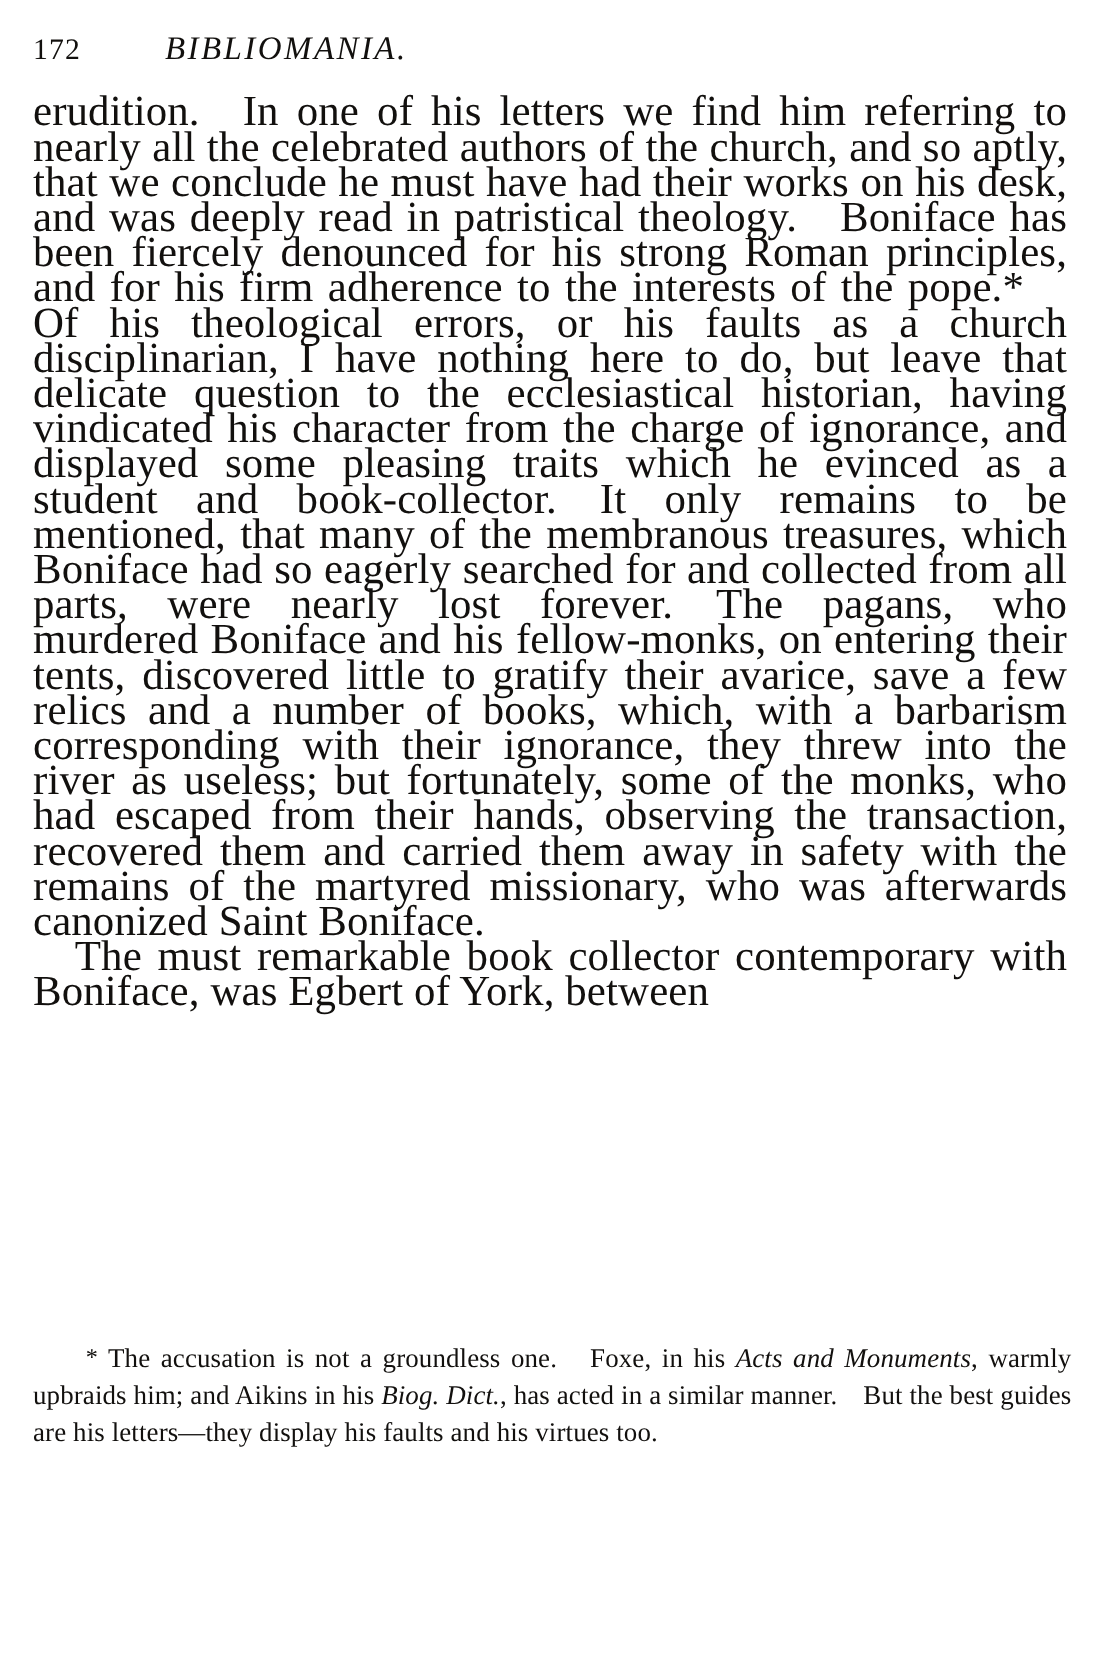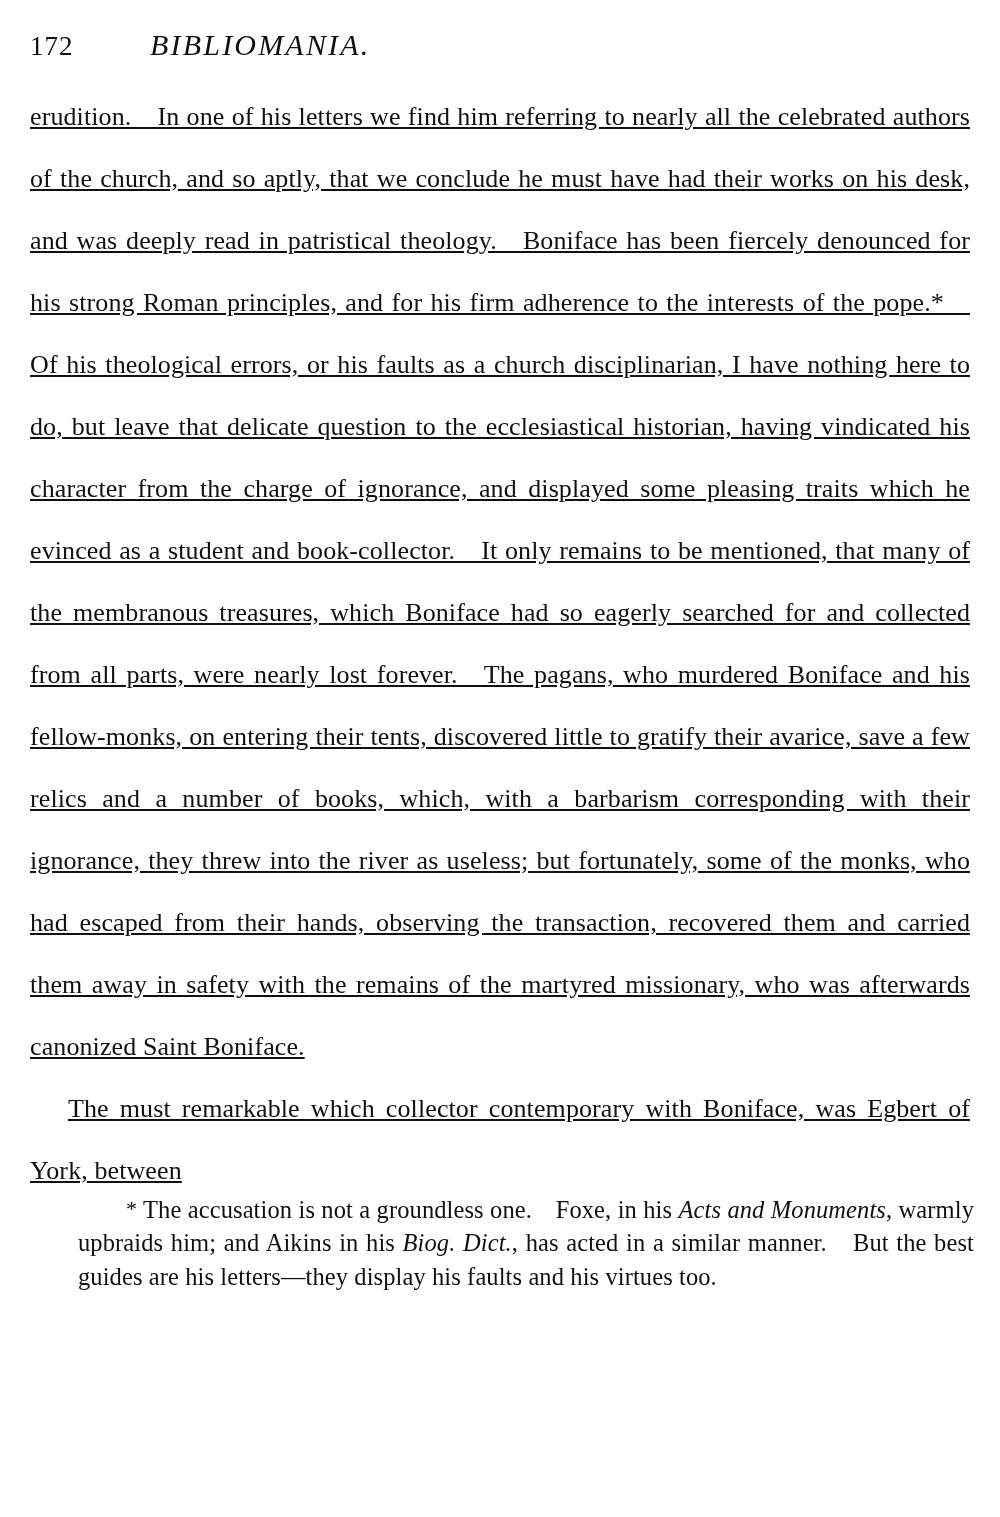--- a/index.html
+++ b/index.html
@@ -40,46 +40,44 @@
   .head-title {
     flex: 1;
     text-align: left;
     font-style: italic;
     font-size: 30px;
     letter-spacing: 2.2px;
     font-weight: 400;
     margin-right: 150px;
   }
   .body-text {
-    font-size: 26px;
-    line-height: 62px;
+    font-size: 39px;
+    line-height: 32px;
     text-align: justify;
     text-justify: inter-word;
     padding: 0 8px;
     letter-spacing: 0.1px;
     -webkit-hyphens: none;
     hyphens: none;
-    text-decoration: underline;
   }
   .body-text p {
     margin: 0;
   }
   .body-text p.indent {
     text-indent: 38px;
   }
   .sp {
     display: inline-block;
     width: 0.45em;
   }
   .footnote-area {
     position: absolute;
     left: 30px;
     right: 26px;
-    bottom: 50px;
-    margin-left: 48px;
+    bottom: 24px;
   }
   .footnote {
     font-size: 24.5px;
     line-height: 33.5px;
     text-align: justify;
     text-indent: 48px;
     letter-spacing: 0.1px;
   }
   .footnote i {
     font-style: italic;
@@ -94,21 +92,21 @@
 
 <div class="page">
 
   <div class="running-head">
     <div class="folio">172</div>
     <div class="head-title">BIBLIOMANIA.</div>
   </div>
 
   <div class="body-text">
     <p>erudition. In one of his letters we find him referring to nearly all the celebrated authors of the church, and so aptly, that we conclude he must have had their works on his desk, and was deeply read in patristical theology. Boniface has been fiercely denounced for his strong Roman principles, and for his firm adherence to the interests of the pope.* Of his theological errors, or his faults as a church disciplinarian, I have nothing here to do, but leave that delicate question to the ecclesiastical historian, having vindicated his character from the charge of ignorance, and displayed some pleasing traits which he evinced as a student and book-collector. It only remains to be mentioned, that many of the membranous treasures, which Boniface had so eagerly searched for and collected from all parts, were nearly lost forever. The pagans, who murdered Boniface and his fellow-monks, on entering their tents, discovered little to gratify their avarice, save a few relics and a number of books, which, with a barbarism corresponding with their ignorance, they threw into the river as useless; but fortunately, some of the monks, who had escaped from their hands, observing the transaction, recovered them and carried them away in safety with the remains of the martyred missionary, who was afterwards canonized Saint Boniface.</p>
-    <p class="indent">The must remarkable which collector contemporary with Boniface, was Egbert of York, between</p>
+    <p class="indent">The must remarkable book collector contemporary with Boniface, was Egbert of York, between</p>
   </div>
 
   <div class="footnote-area">
     <div class="footnote">
       <span class="star">*</span>
       <span> The accusation is not a groundless one.<span class="sp"></span>&nbsp; Foxe, in his <i>Acts and Monuments</i>, warmly upbraids him; and Aikins in his <i>Biog. Dict.</i>, has acted in a similar manner.<span class="sp"></span>&nbsp; But the best guides are his letters—they display his faults and his virtues too.</span>
     </div>
   </div>
 
 </div>

